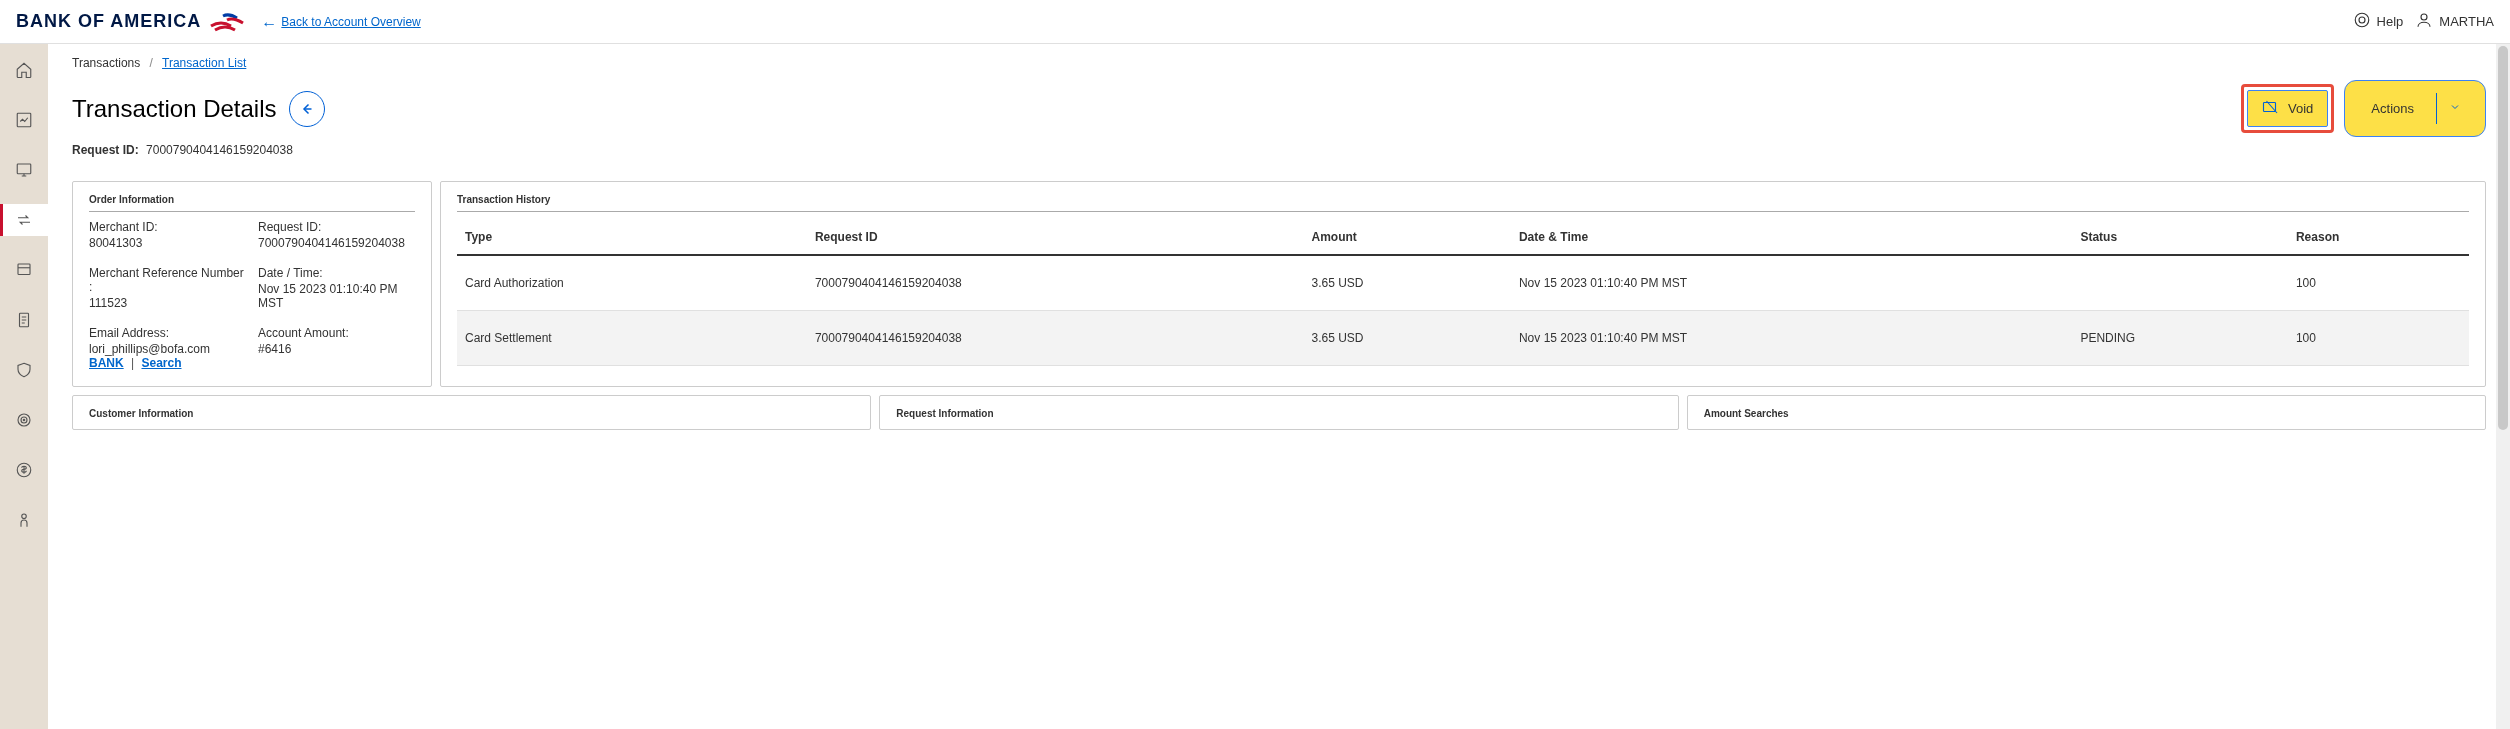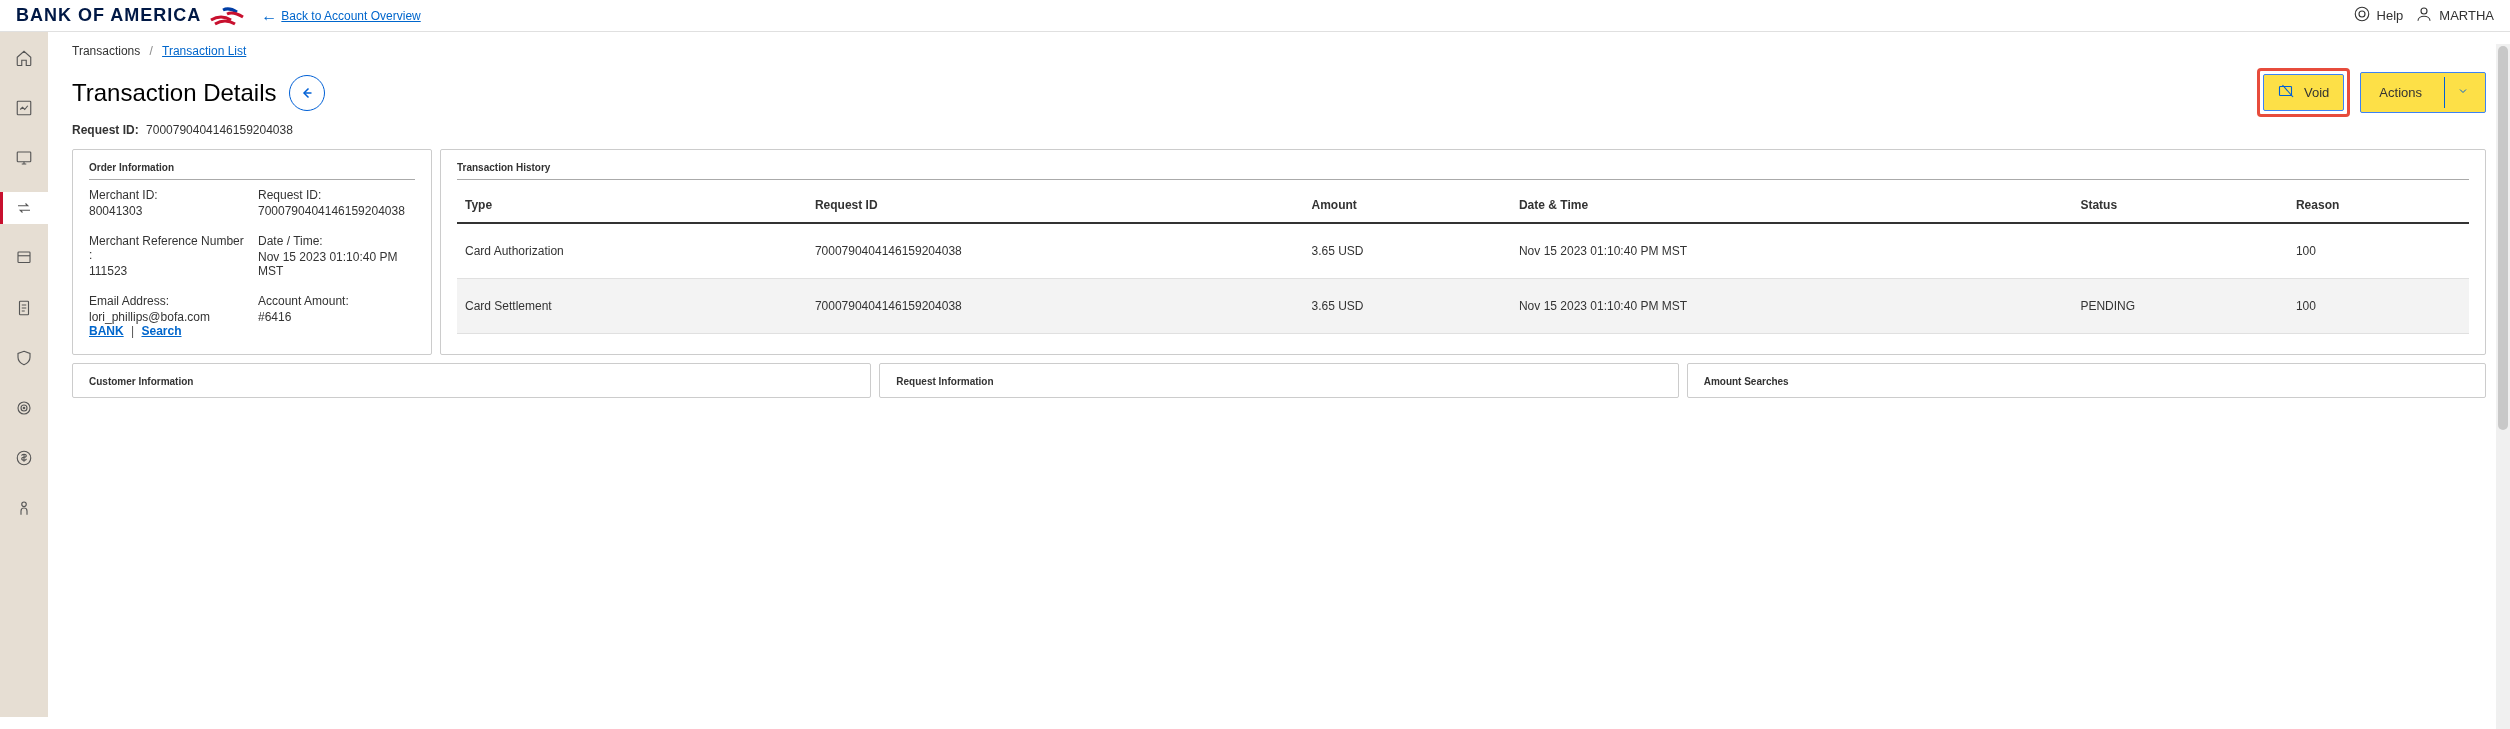--- a/index.html
+++ b/index.html
@@ -1,19 +1,19 @@
 <!DOCTYPE html>
 <html><head>
 <meta charset="utf-8">
 <style>
   * { box-sizing: border-box; margin: 0; padding: 0; }
   body { font-family: Arial, Helvetica, sans-serif; font-size: 13px; color: #333; background: #fff; }
   
   
-  .header { display: flex; align-items: center; height: 32px; border-bottom: 1px solid #e0e0e0; padding: 0 16px; }
+  .header { display: flex; align-items: center; height: 44px; border-bottom: 1px solid #e0e0e0; padding: 0 16px; }
   .logo { display: flex; align-items: center; gap: 8px; }
   .logo-text { font-family: "Arial Black", Arial, sans-serif; font-weight: 900; font-size: 18px; letter-spacing: 1px; color: #001845; }
   .logo-flag { width: 40px; height: 24px; }
   .back-link { display: flex; align-items: center; margin-left: 12px; color: #0066cc; font-size: 12px; }
   .back-link a { color: #0066cc; text-decoration: underline; }
   .back-arrow { color: #0066cc; margin-right: 4px; font-size: 16px; }
   .header-spacer { flex: 1; }
   .header-right { display: flex; align-items: center; gap: 12px; }
   .help-link { display: flex; align-items: center; gap: 6px; color: #333; font-size: 13px; cursor: pointer; }
   .user-link { display: flex; align-items: center; gap: 6px; color: #333; font-size: 13px; cursor: pointer; }
@@ -35,25 +35,25 @@
 
   
   .title-row { display: flex; align-items: center; justify-content: space-between; margin-bottom: 6px; }
   .title-left { display: flex; align-items: center; gap: 12px; }
   .page-title { font-size: 24px; font-weight: 400; color: #000000; text-align: center; }
   .circle-back { width: 36px; height: 36px; border: 1.5px solid #0060d6; border-radius: 50%; display: flex; align-items: center; justify-content: center; color: #0060d6; cursor: pointer; }
   .title-actions { display: flex; align-items: center; gap: 10px; }
   .btn { display: flex; align-items: center; gap: 8px; border: 1px solid #3b82f6; background: #fde047; color: #333; padding: 8px 14px; font-size: 13px; cursor: pointer; border-radius: 2px; }
   .btn-void { display: flex; align-items: center; gap: 8px; }
   .void-wrap { border: 3px solid #e74c3c; border-radius: 4px; padding: 3px; }
-  .btn-actions { display: flex; align-items: center; padding: 4px; }
+  .btn-actions { display: flex; align-items: center; padding: 12px; border-radius: 12px; }
   .btn-actions .label { padding: 8px 14px; }
   .btn-actions .chev { border-left: 1px solid #0060d6; padding: 8px 12px; }
 
-  .request-id-row { font-size: 12px; margin-bottom: 12px; }
+  .request-id-row { font-size: 12px; margin-bottom: 24px; }
   .request-id-row .lbl { font-weight: 600; margin-right: 4px; }
 
   
   .cards-row { display: flex; gap: 8px; }
   .card { border: 1px solid #ccc; border-radius: 2px; background: #fff; padding: 12px 16px 16px 16px; }
   .card-title { font-size: 10px; font-weight: 700; margin-bottom: 8px; padding-bottom: 6px; border-bottom: 1px solid #aaa; }
   .order-card { width: 360px; }
   .history-card { flex: 1; }
 
   .info-grid { display: grid; grid-template-columns: 1fr 1fr; row-gap: 16px; column-gap: 12px; font-size: 12px; }

